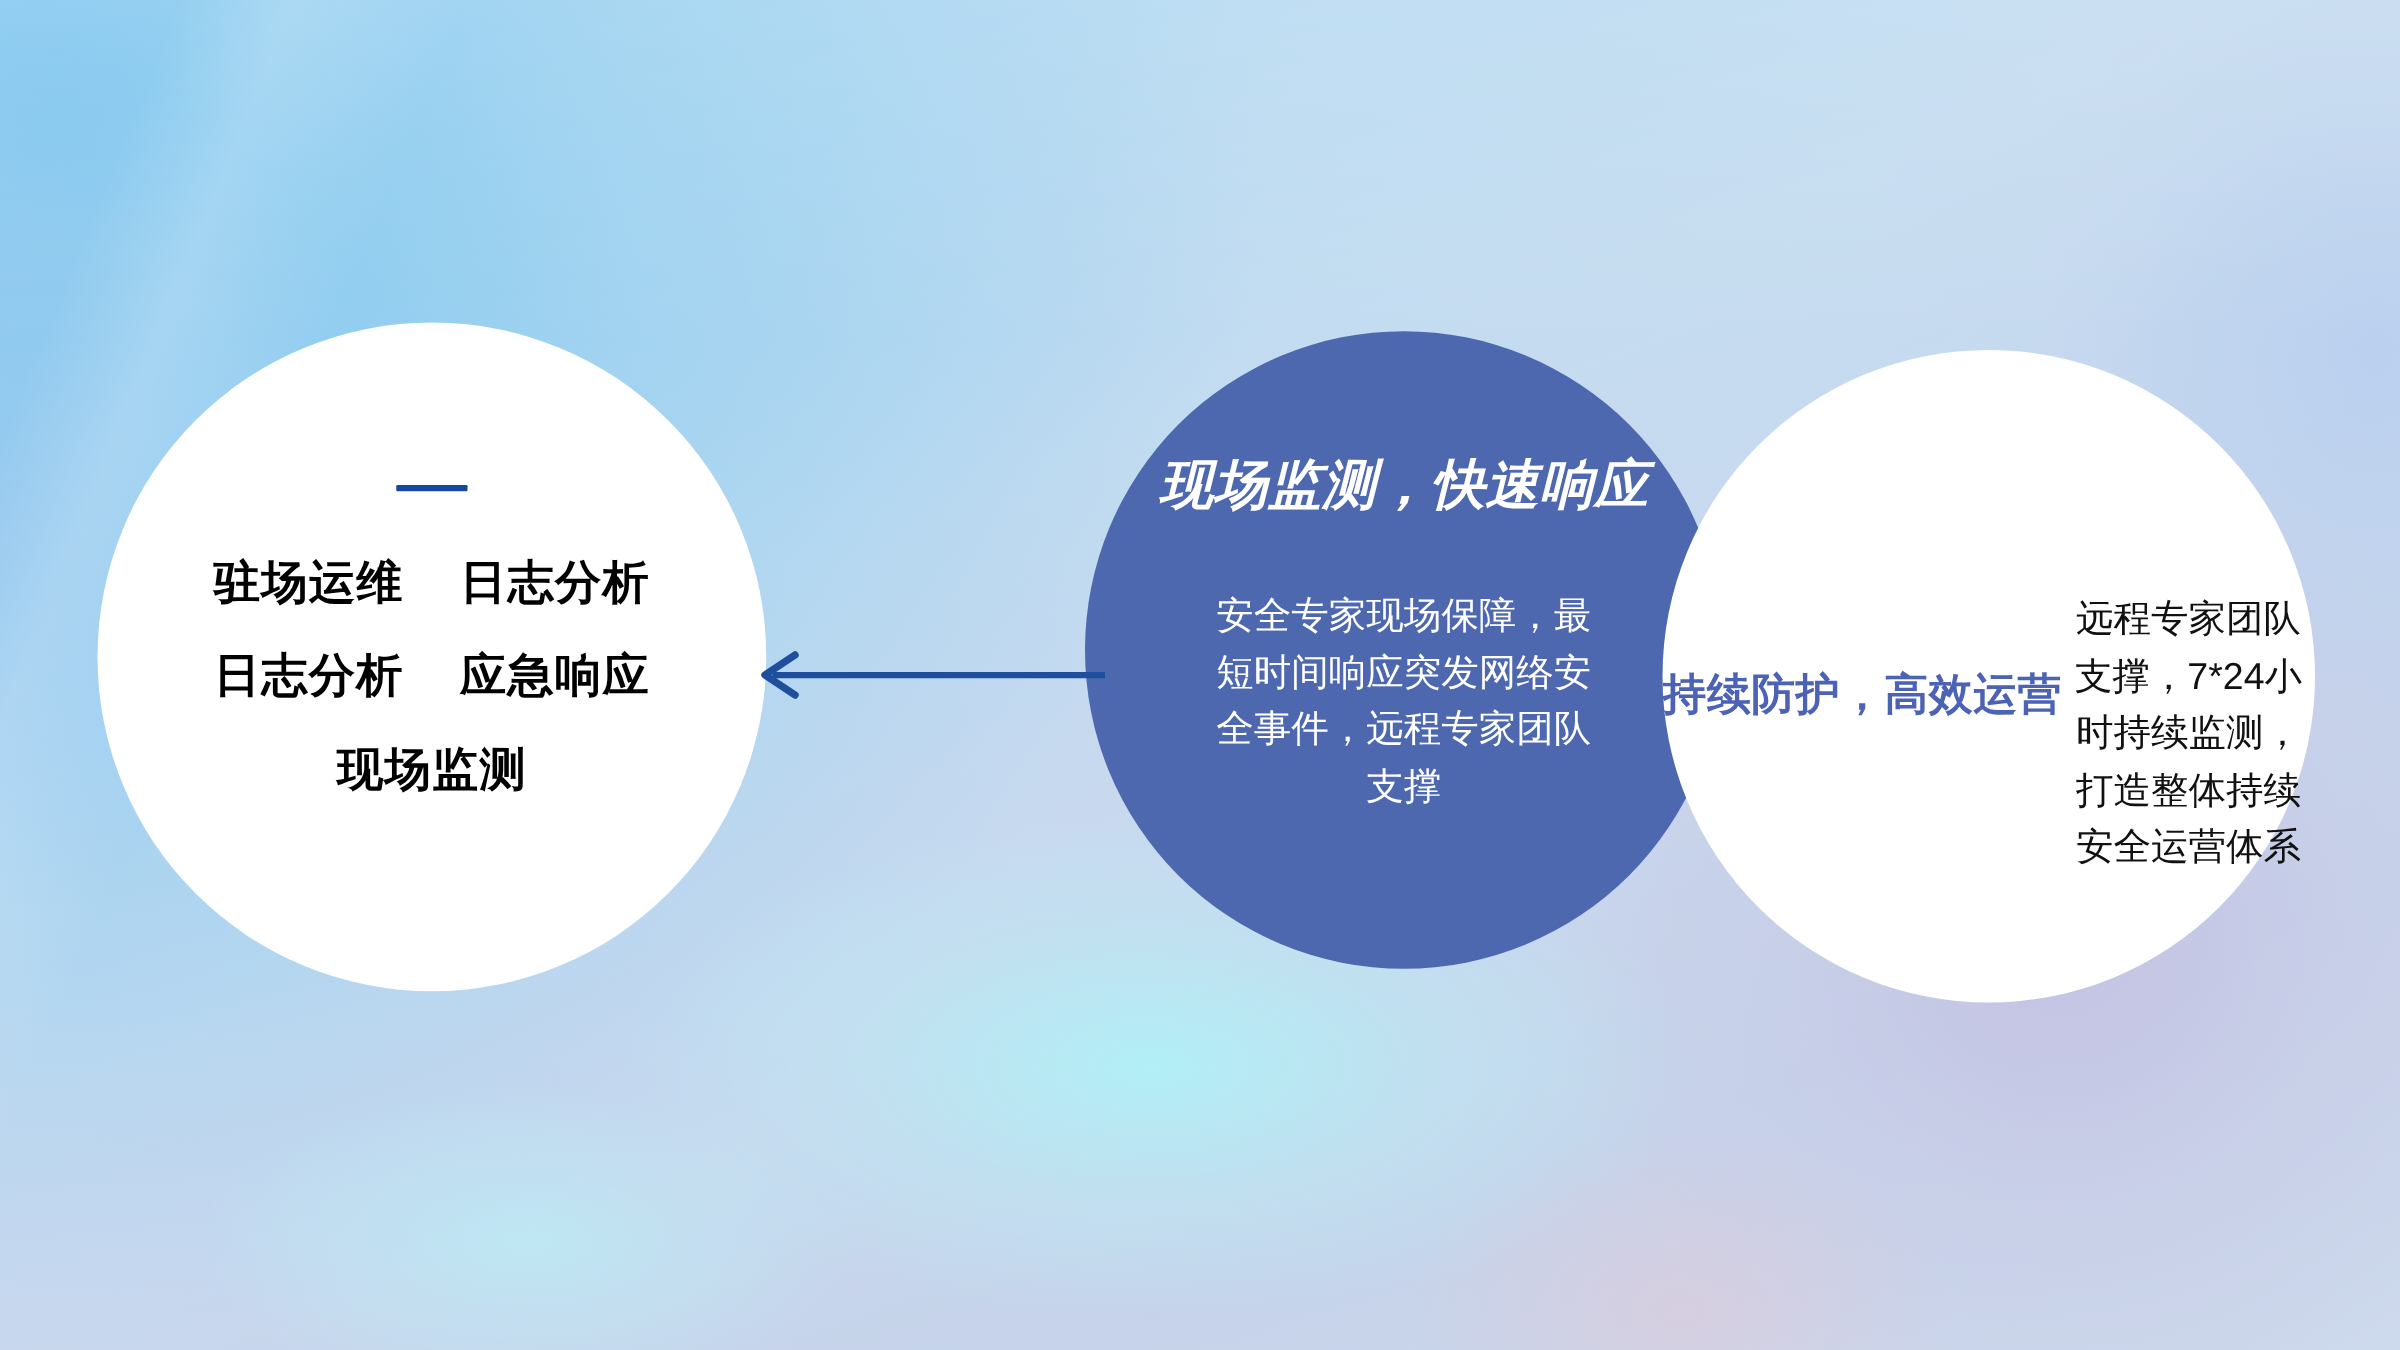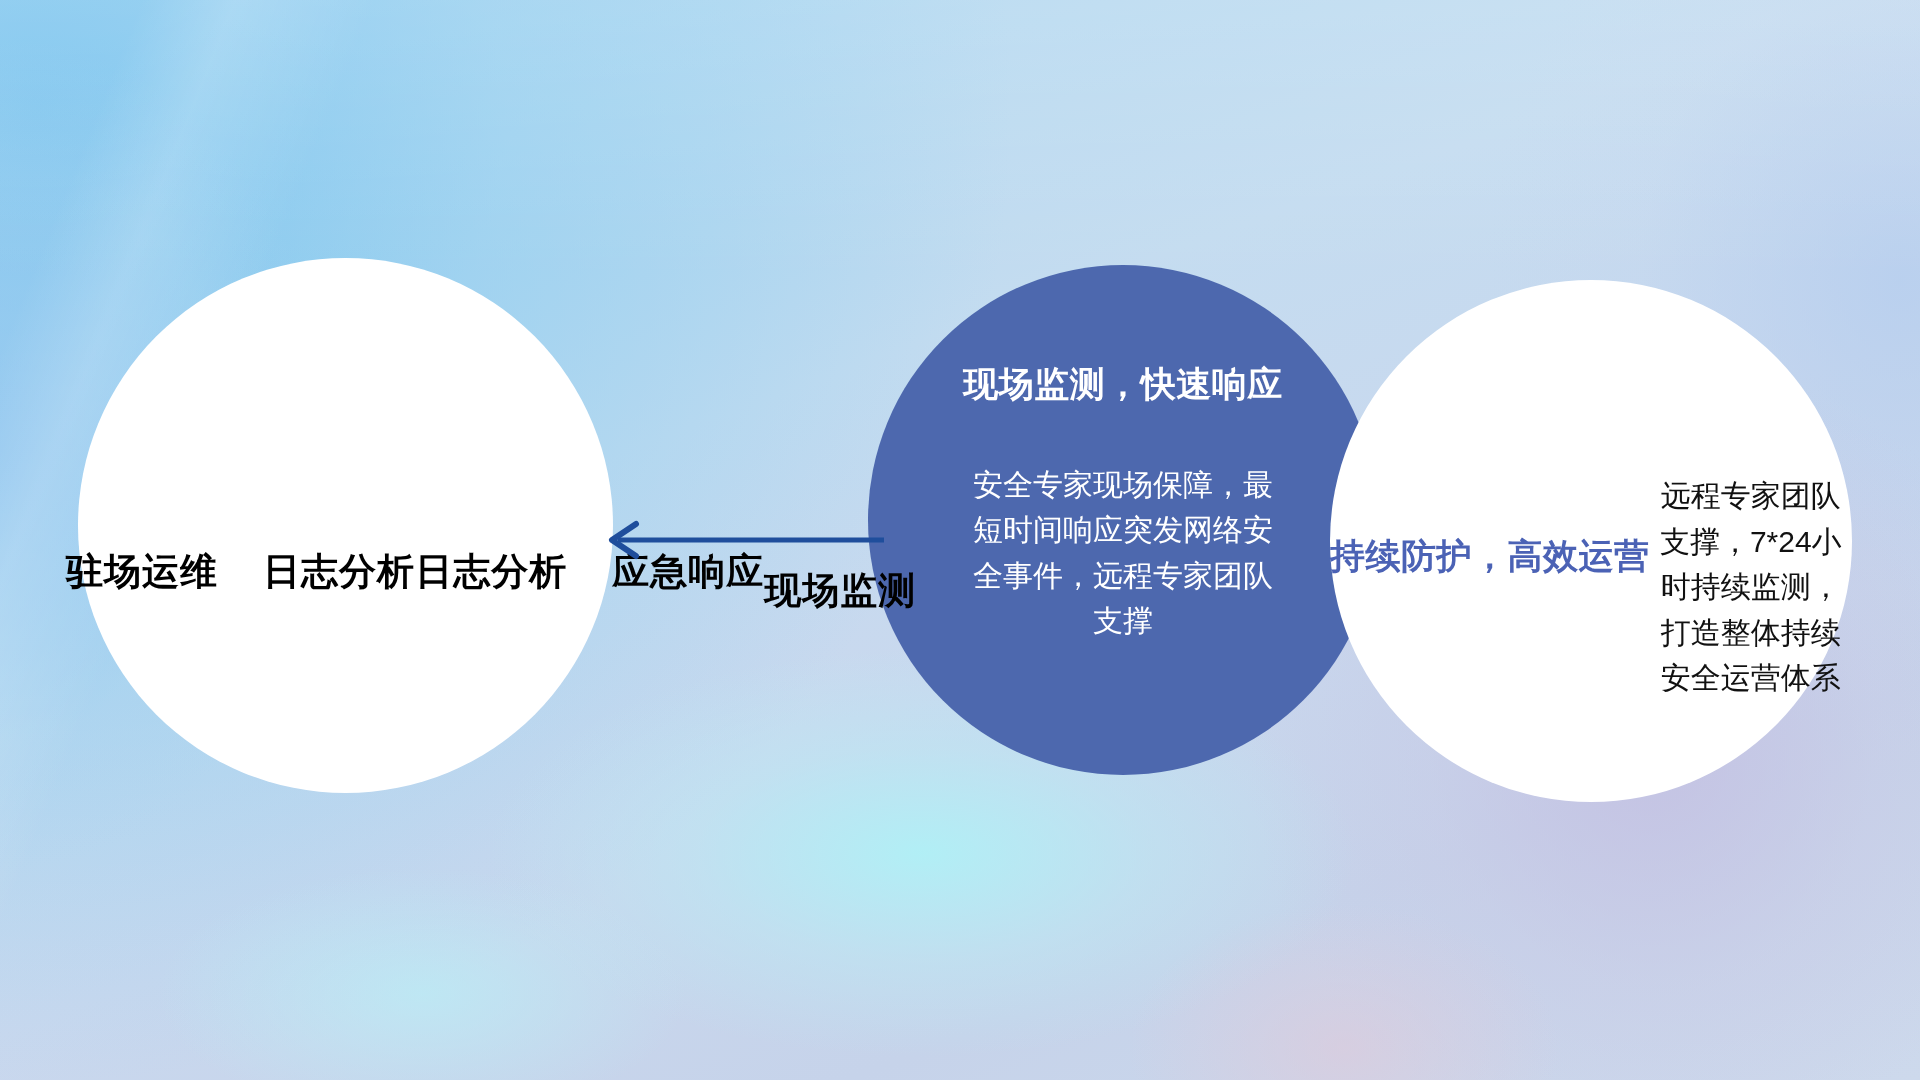--- a/index.html
+++ b/index.html
@@ -120,26 +120,26 @@
   #circle-right {
     left: 1330px;
     top: 280px;
     width: 522px;
     height: 522px;
   }
 
   
   #left-content {
     position: absolute;
-    left: 66px;
+    left: 78px;
     top: 258px;
     width: 535px;
     height: 535px;
     display: flex;
-    flex-direction: row;
+    flex-direction: column;
     align-items: center;
     justify-content: flex-start;
     padding-top: 130px;
     box-sizing: border-box;
   }
   #left-divider {
     width: 57px;
     height: 5px;
     background: #17479e;
     border-radius: 1px;
@@ -168,26 +168,27 @@
     display: flex;
     flex-direction: column;
     align-items: center;
     justify-content: flex-start;
     padding-top: 100px;
     box-sizing: border-box;
     z-index: 4;
   }
   #mid-title {
     color: #ffffff;
-    font-size: 35px;
+    font-size: 43px;
     font-weight: 700;
     letter-spacing: 0.5px;
     line-height: 1.1;
     white-space: nowrap;
     margin-bottom: 58px;
+    font-style: italic;
   }
   #mid-body {
     color: #ffffff;
     font-size: 30px;
     font-weight: 400;
     line-height: 1.52;
     text-align: center;
     width: 310px;
   }
 

